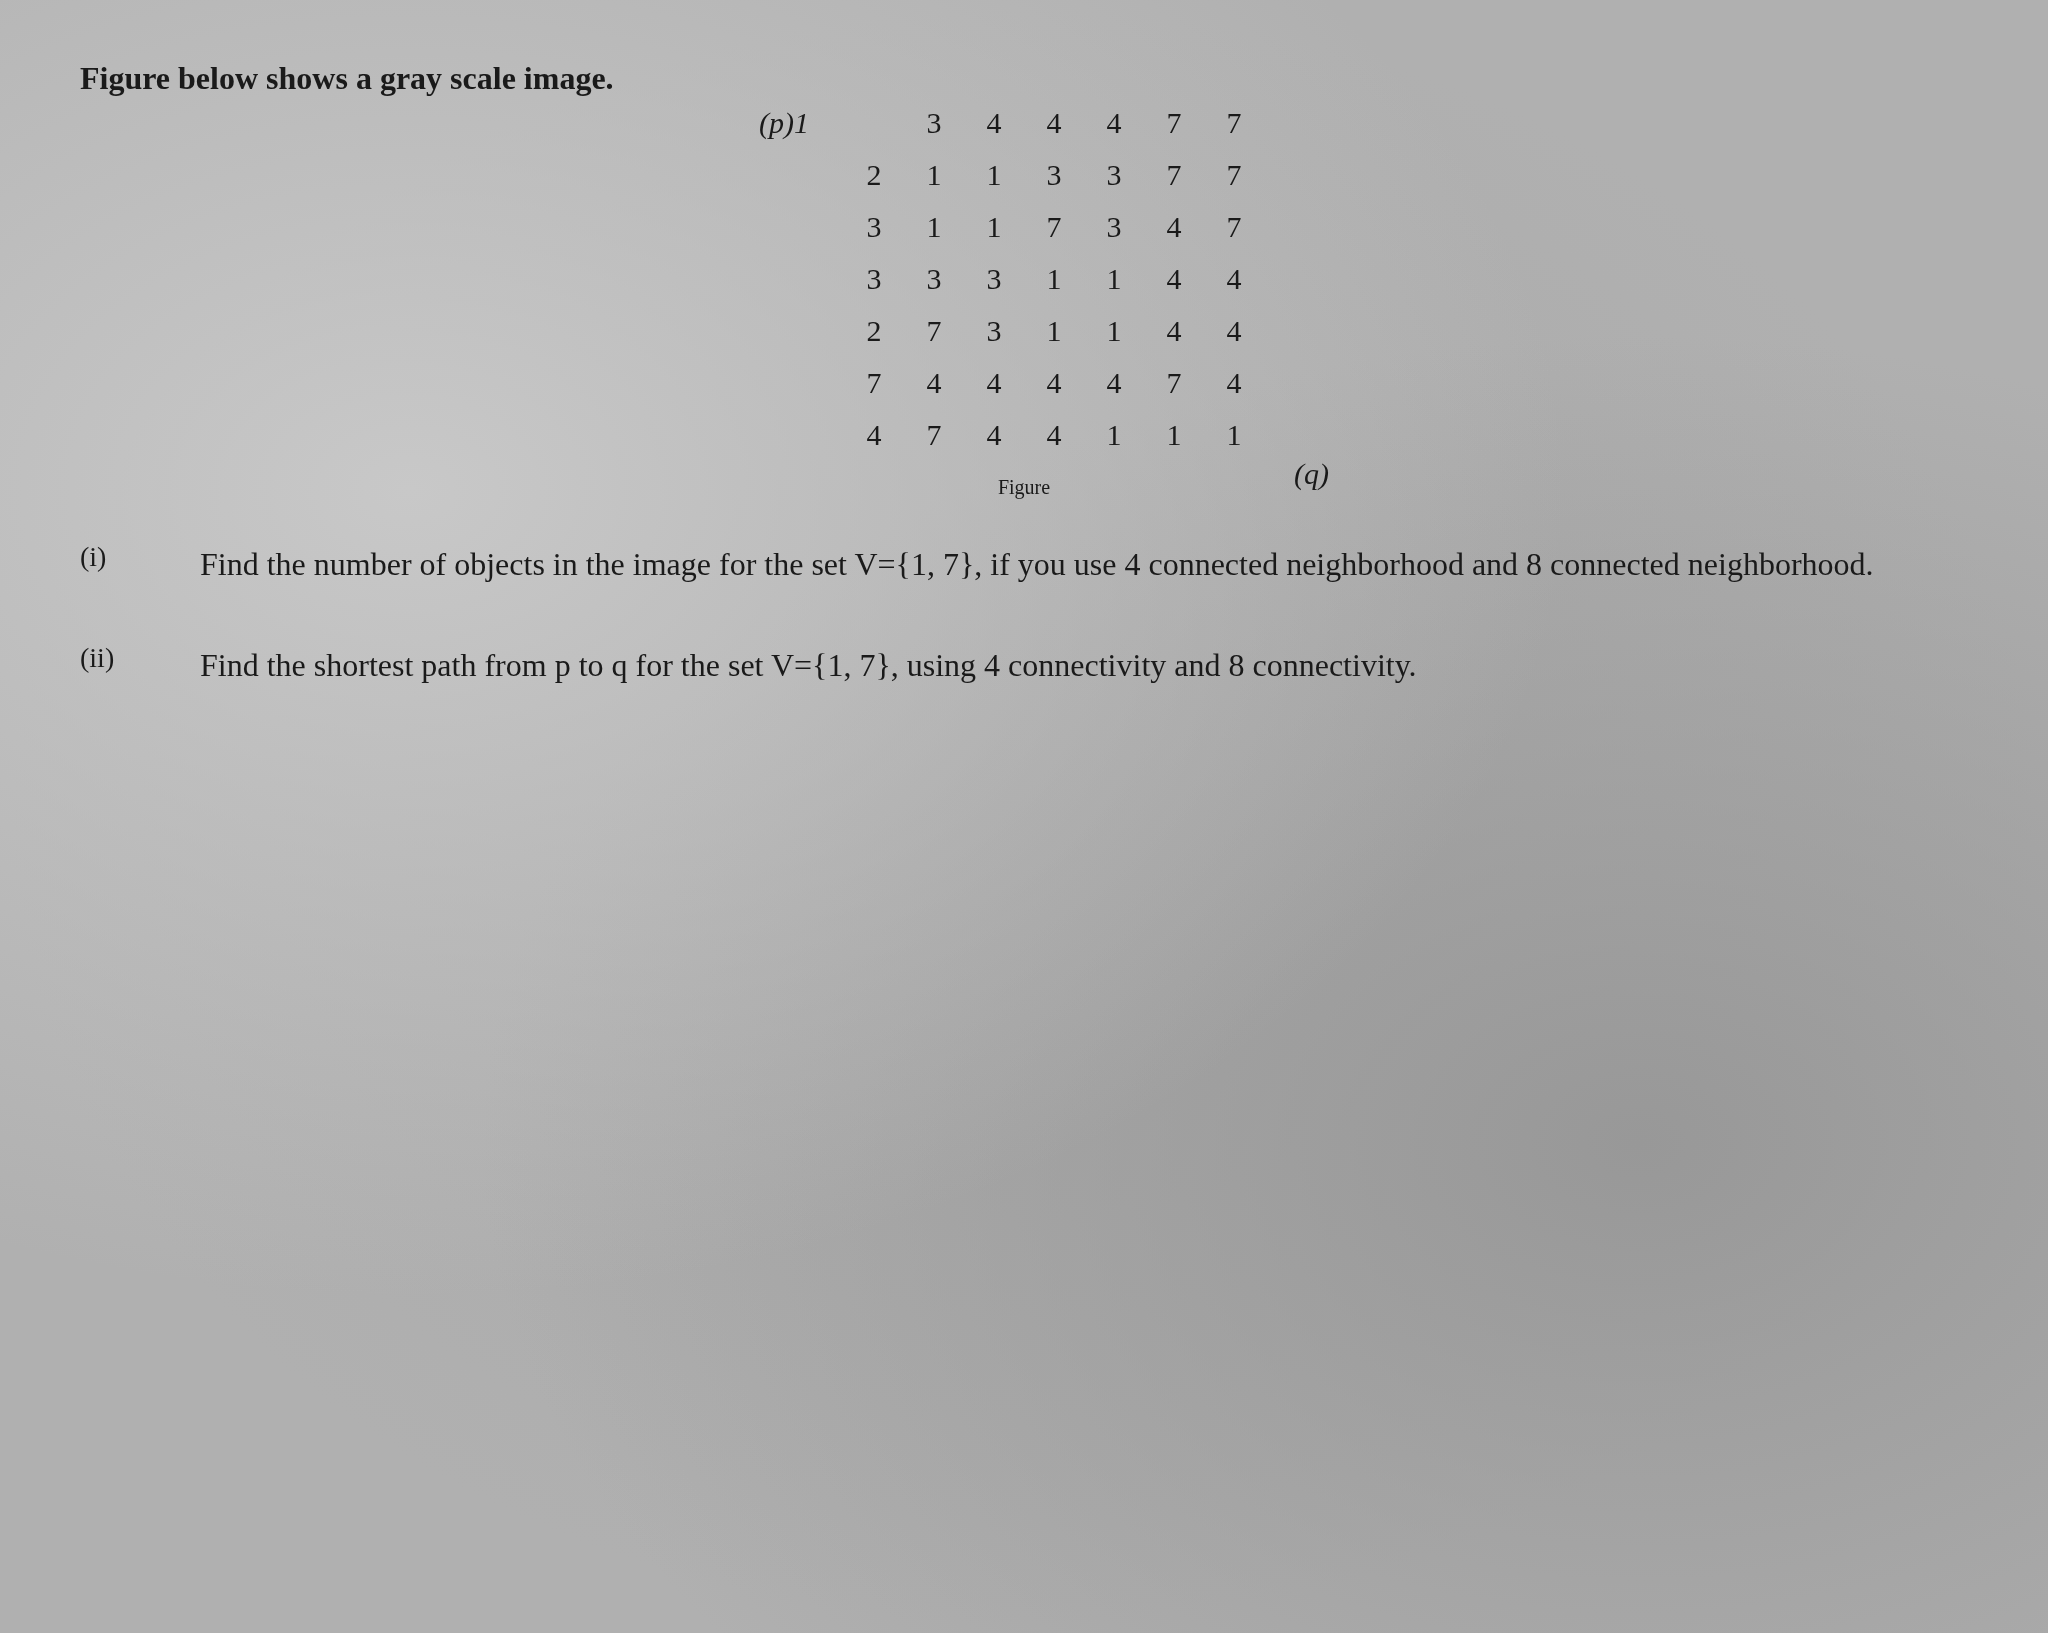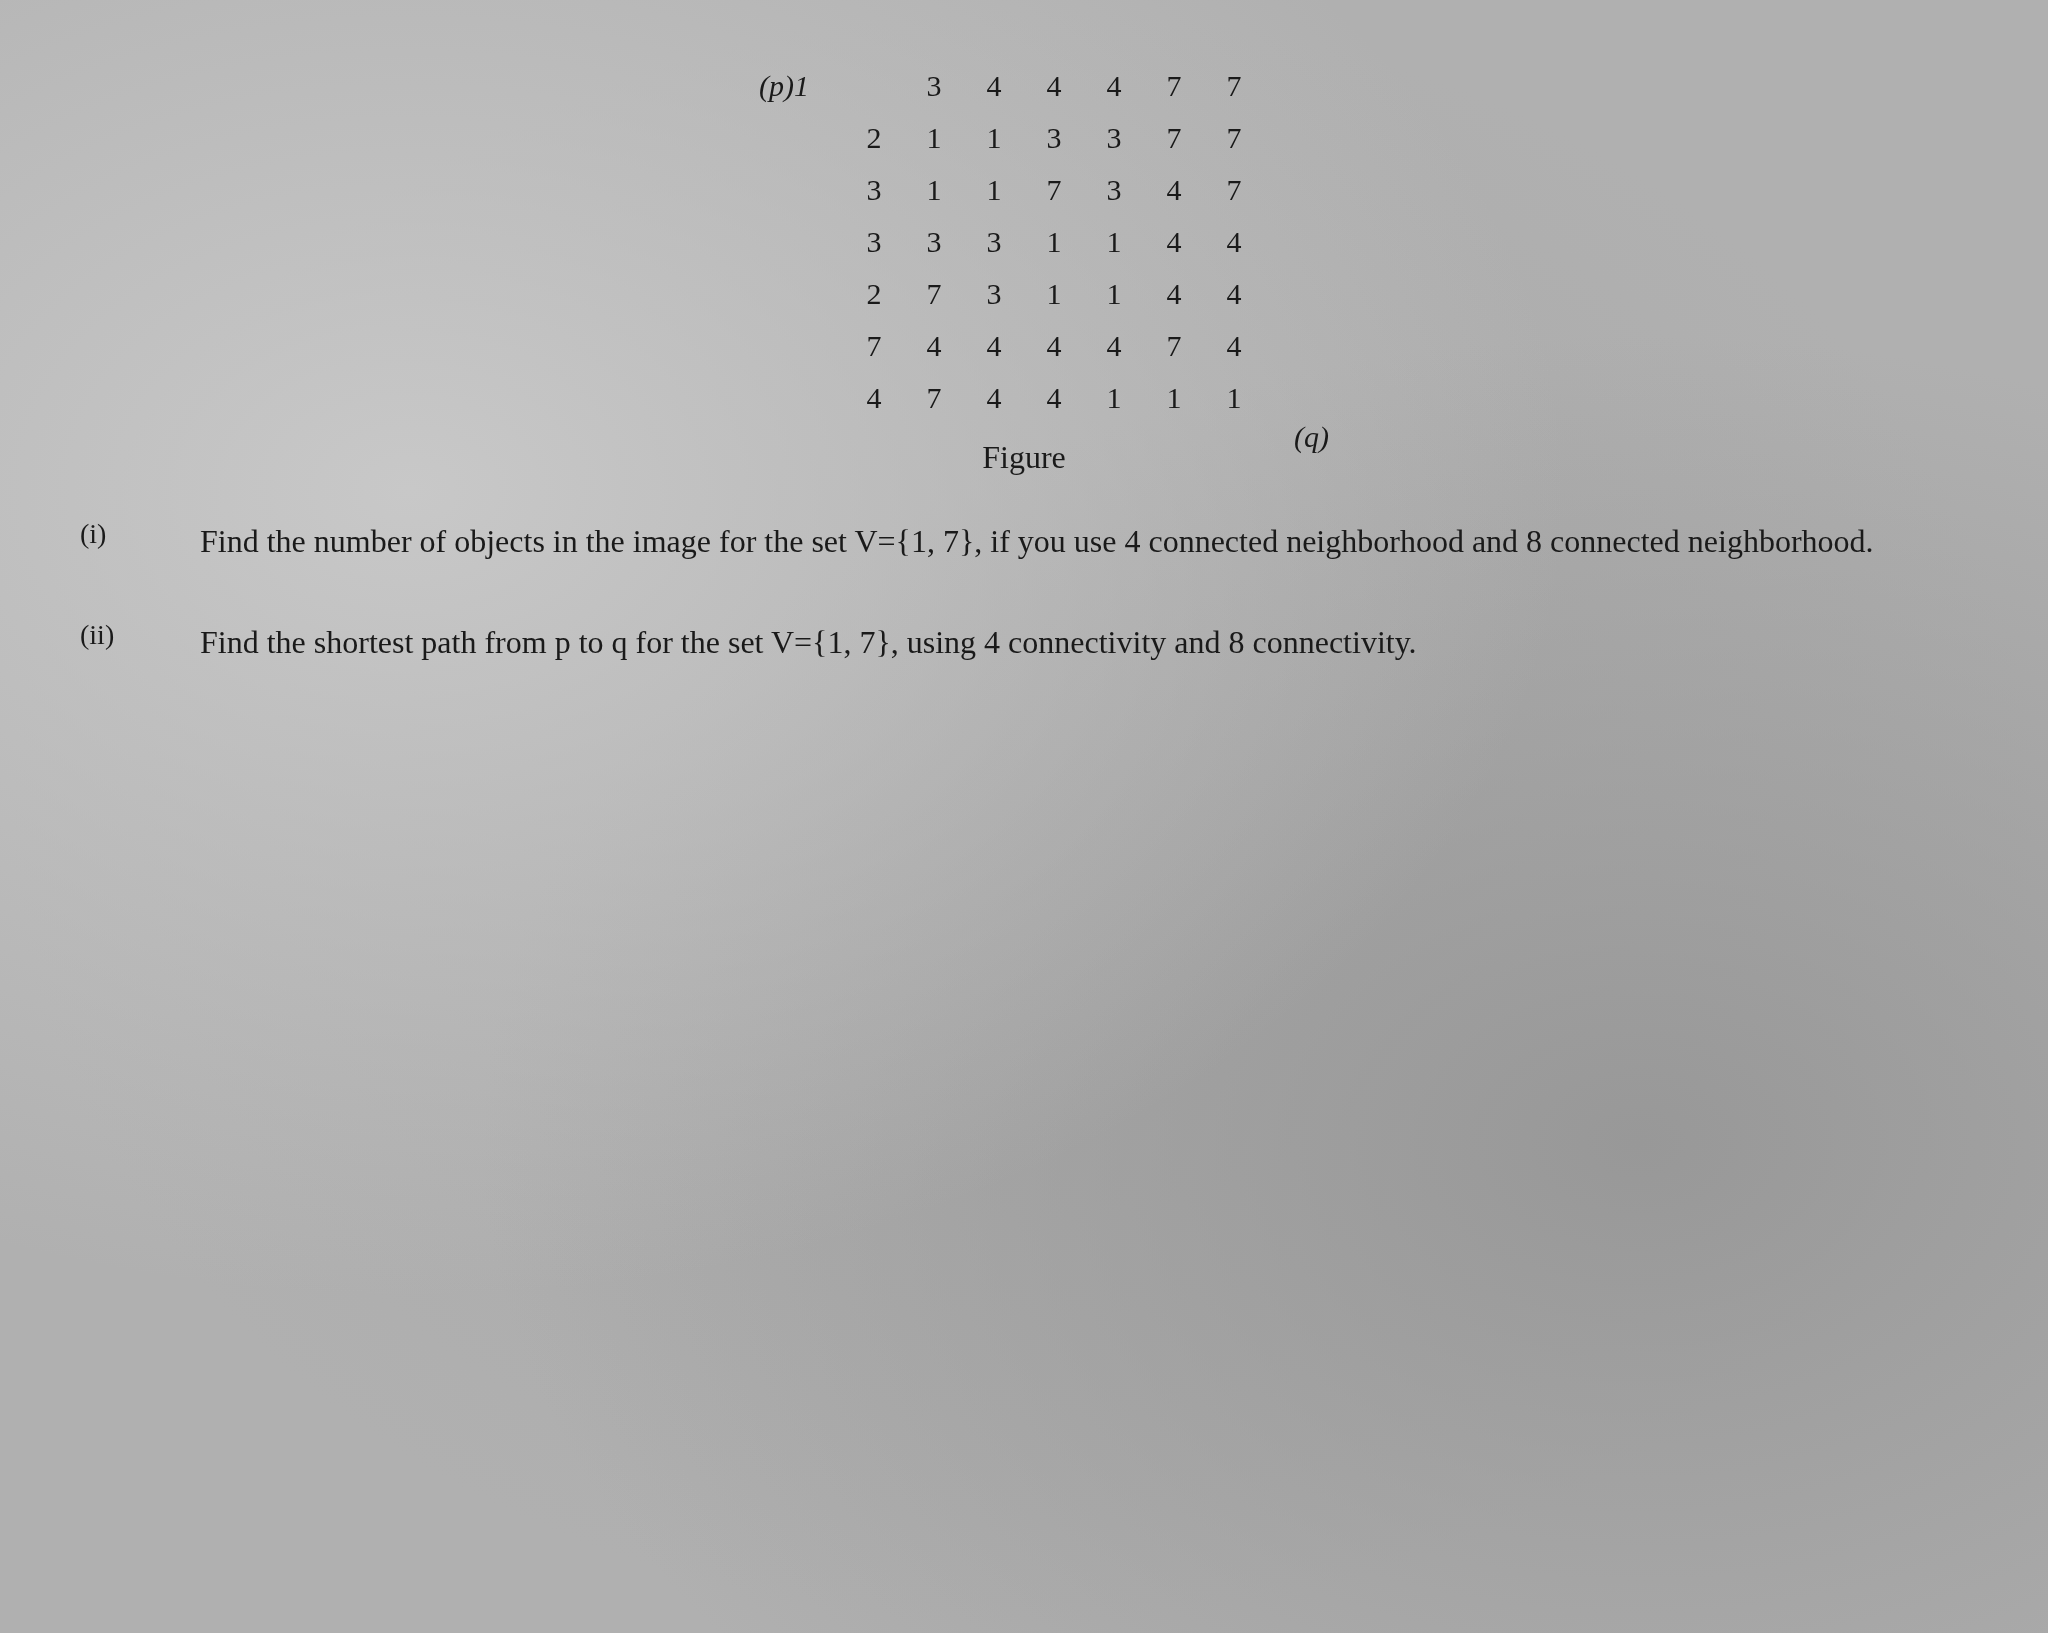--- a/index.html
+++ b/index.html
@@ -45,21 +45,21 @@
       display: flex;
       align-items: center;
       justify-content: center;
       font-size: 30px;
       font-weight: normal;
       height: 52px;
       width: 60px;
     }
 
     .figure-label {
-      font-size: 32px;
+      font-size: 20px;
       margin-top: 15px;
       text-align: center;
     }
 
     .questions-section {
       margin-top: 40px;
     }
 
     .question {
       display: flex;
@@ -83,20 +83,21 @@
 
     .matrix-outer {
       position: relative;
       display: inline-block;
     }
   </style>
 </head>
 <body>
 
 <div>
+  <h1>Figure below shows a gray scale image.</h1>
 
   <div class="figure-container">
     <div class="matrix-outer">
       <div class="matrix-with-labels">
 
         <div style="position: relative; display: inline-block;">
           <div class="matrix">
 
             <div class="matrix-cell" style="position:relative;">
               <span style="position:absolute; left:-85px; font-size:30px; font-style:italic; white-space:nowrap;">(p)1</span>

